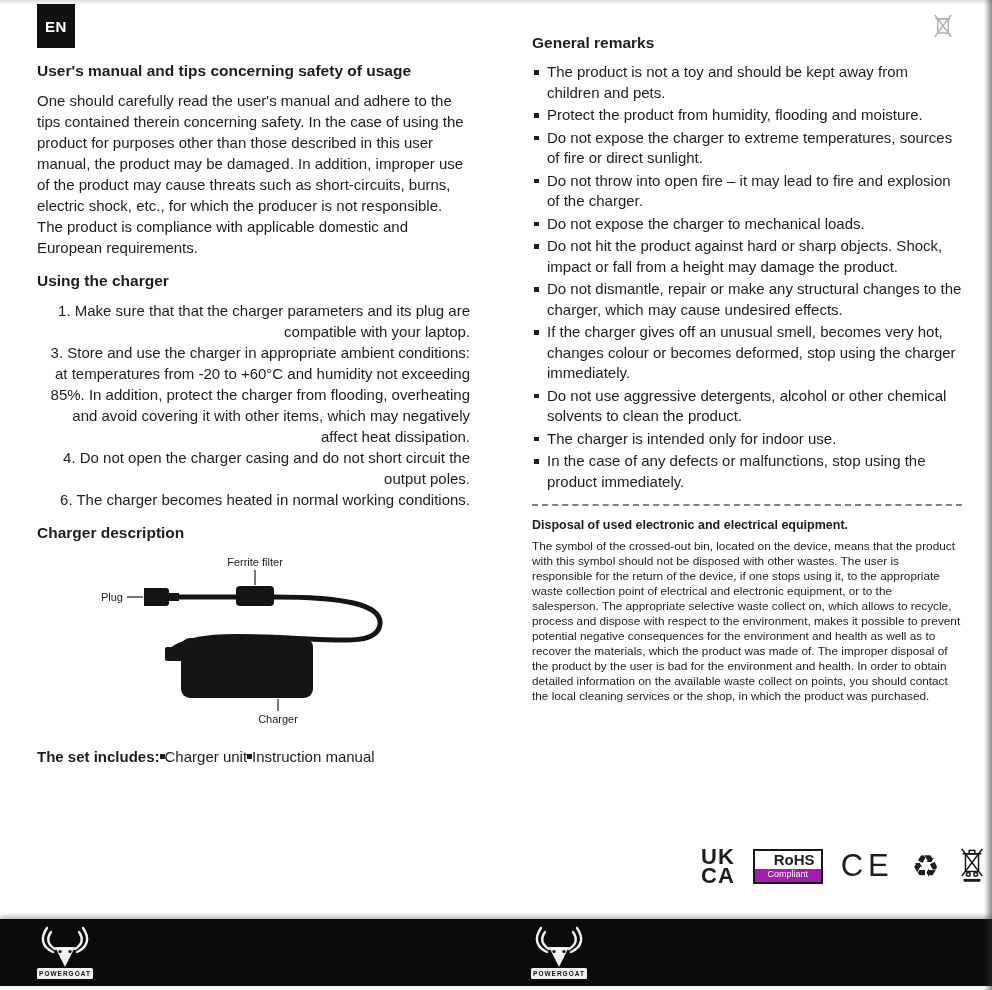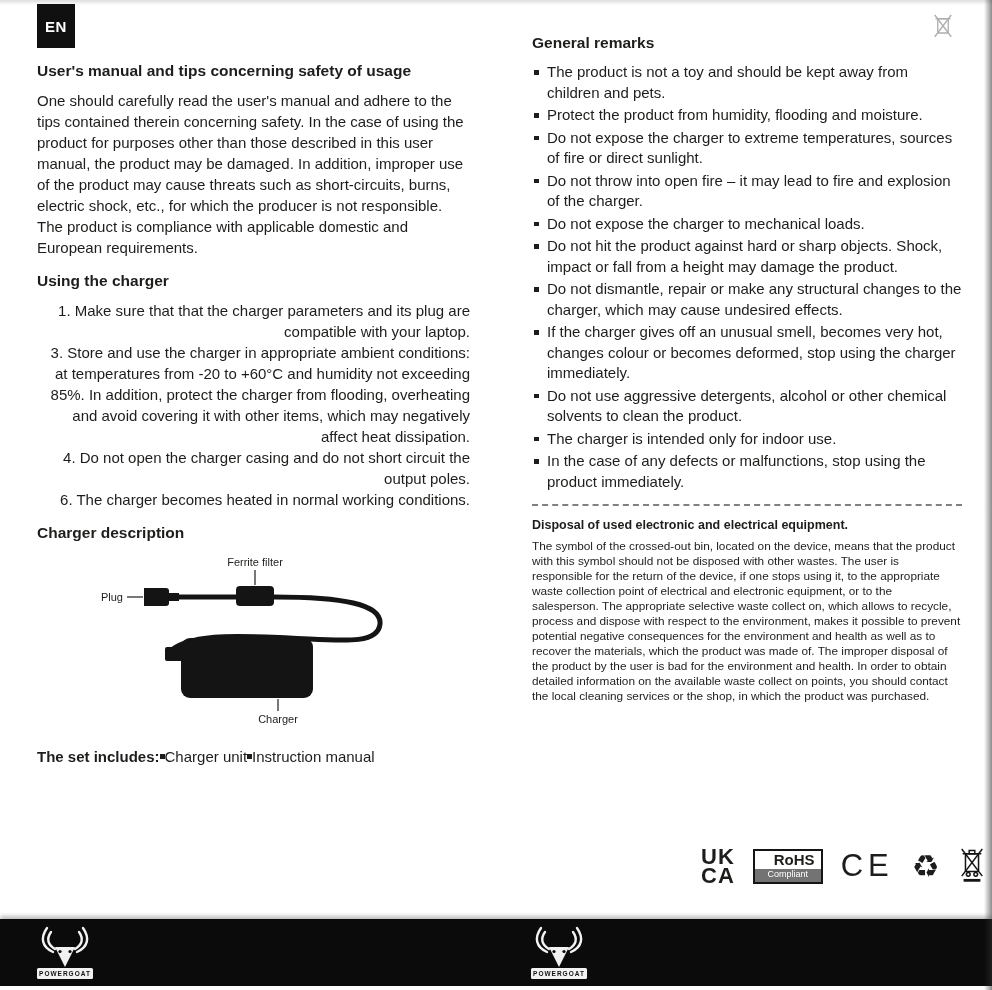--- a/index.html
+++ b/index.html
@@ -36,21 +36,21 @@
   .thinline{stroke:#1d1d1b;stroke-width:1.2;}
 
   .set-includes{margin:14px 0 0;font-size:15px;display:flex;align-items:center;flex-wrap:wrap;}
   .set-includes .lbl{font-weight:700;}
   .sq{width:5px;height:5px;background:#1d1d1b;display:inline-block;flex:0 0 auto;}
 
   .certs{position:absolute;left:701px;top:845px;display:flex;align-items:center;gap:18px;}
   .ukca{font-weight:700;font-size:22px;line-height:19px;letter-spacing:1px;}
   .rohs{border:2px solid #151515;text-align:center;min-width:58px;}
   .rohs .top{font-weight:700;font-size:15px;padding:0 6px;line-height:18px;margin-left:13px;}
-  .rohs .bottom{background:#737373;color:#fff;font-size:9px;padding:0 4px 2px;line-height:11px;}
+  .rohs .bottom{background:#a21caf;color:#fff;font-size:9px;padding:0 4px 2px;line-height:11px;}
   .ce{font-size:31px;letter-spacing:5px;font-weight:500;}
   .recycle{font-size:31px;line-height:1;}
 
   .corner-icon{position:absolute;left:931px;top:12px;opacity:.55;}
 
   .footer{position:absolute;left:0;top:919px;width:992px;height:67px;background:#0b0b0b;
     box-shadow:0 -3px 4px rgba(0,0,0,.25);}
   .goat{position:absolute;top:5px;width:64px;height:58px;}
   .goat.g1{left:33px;}
   .goat.g2{left:527px;}

